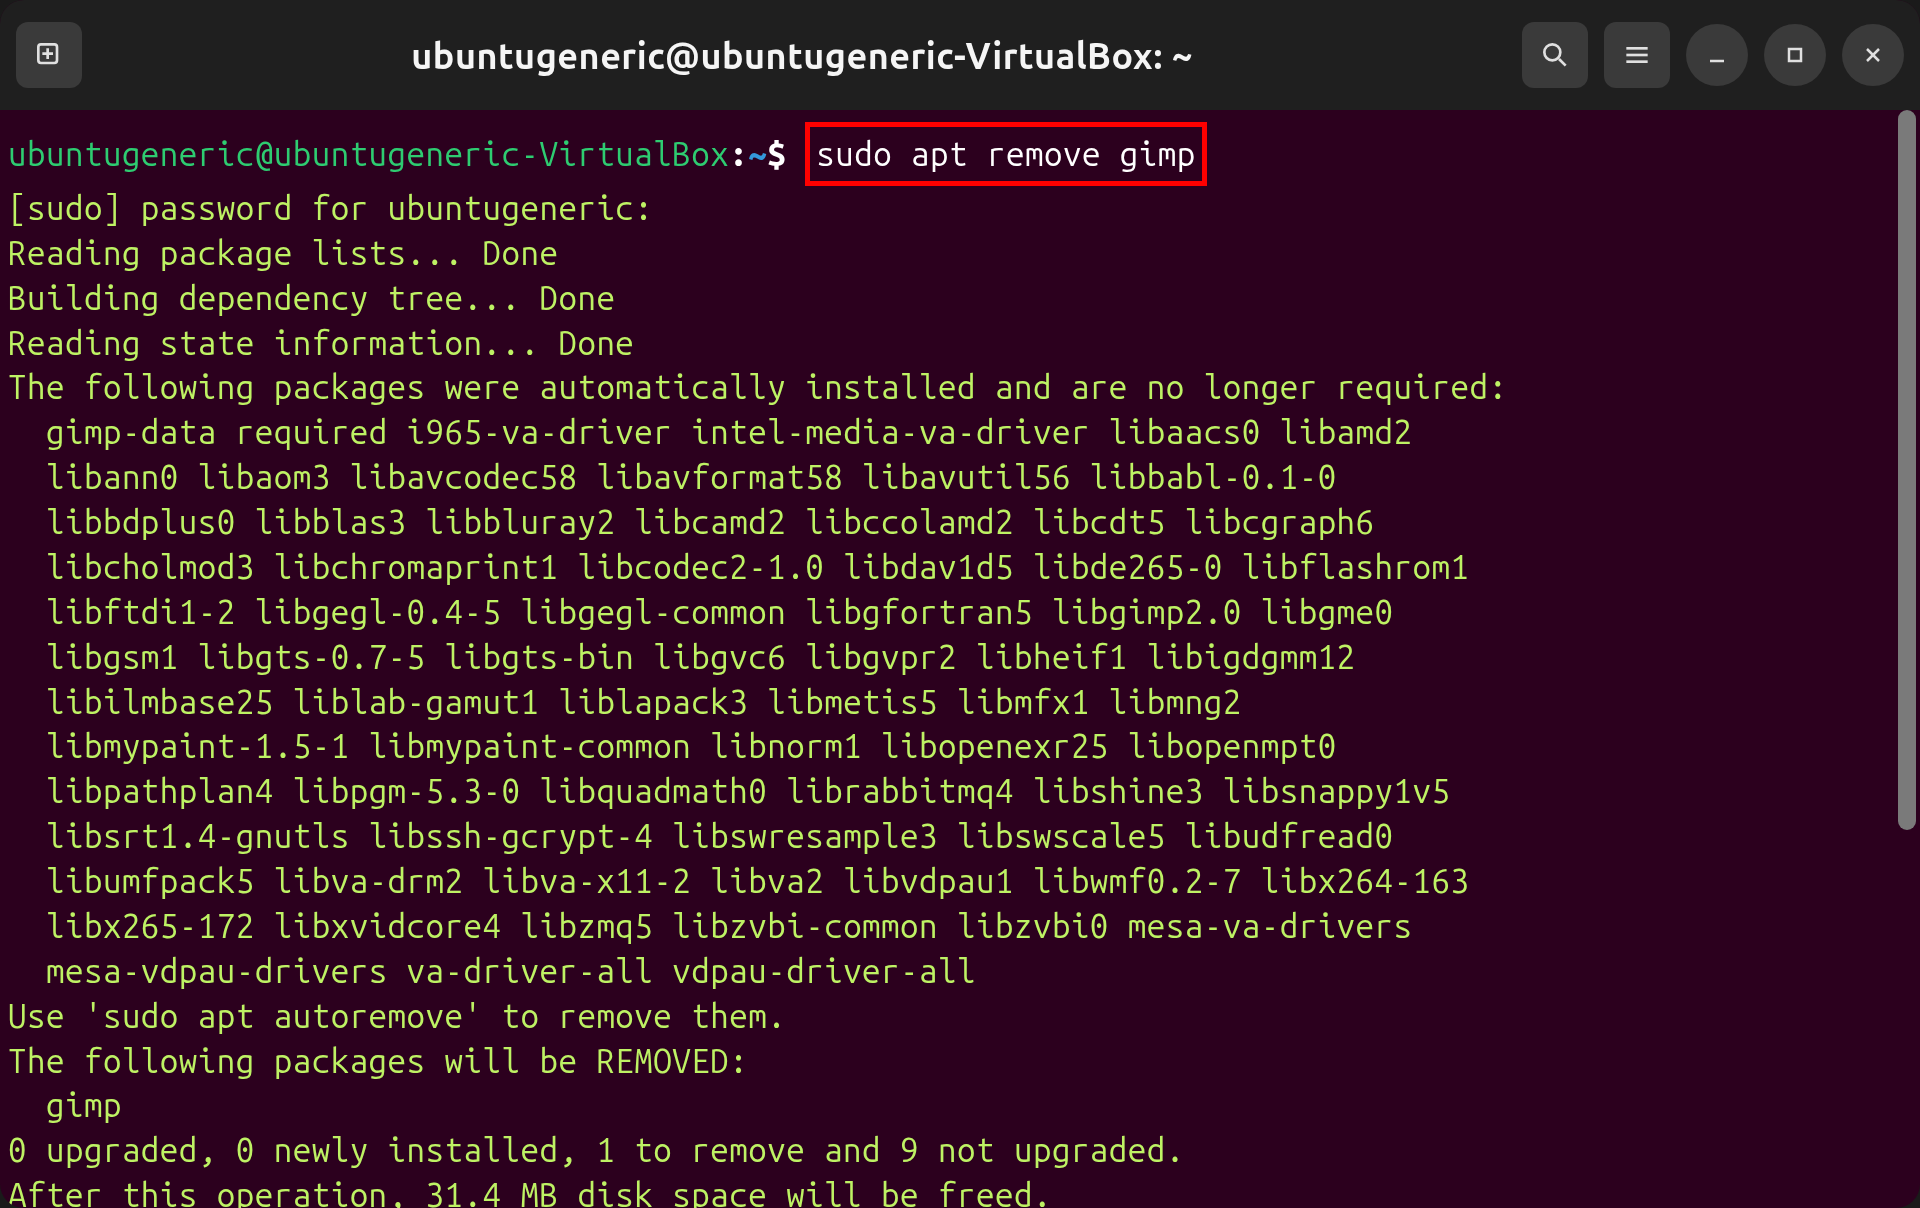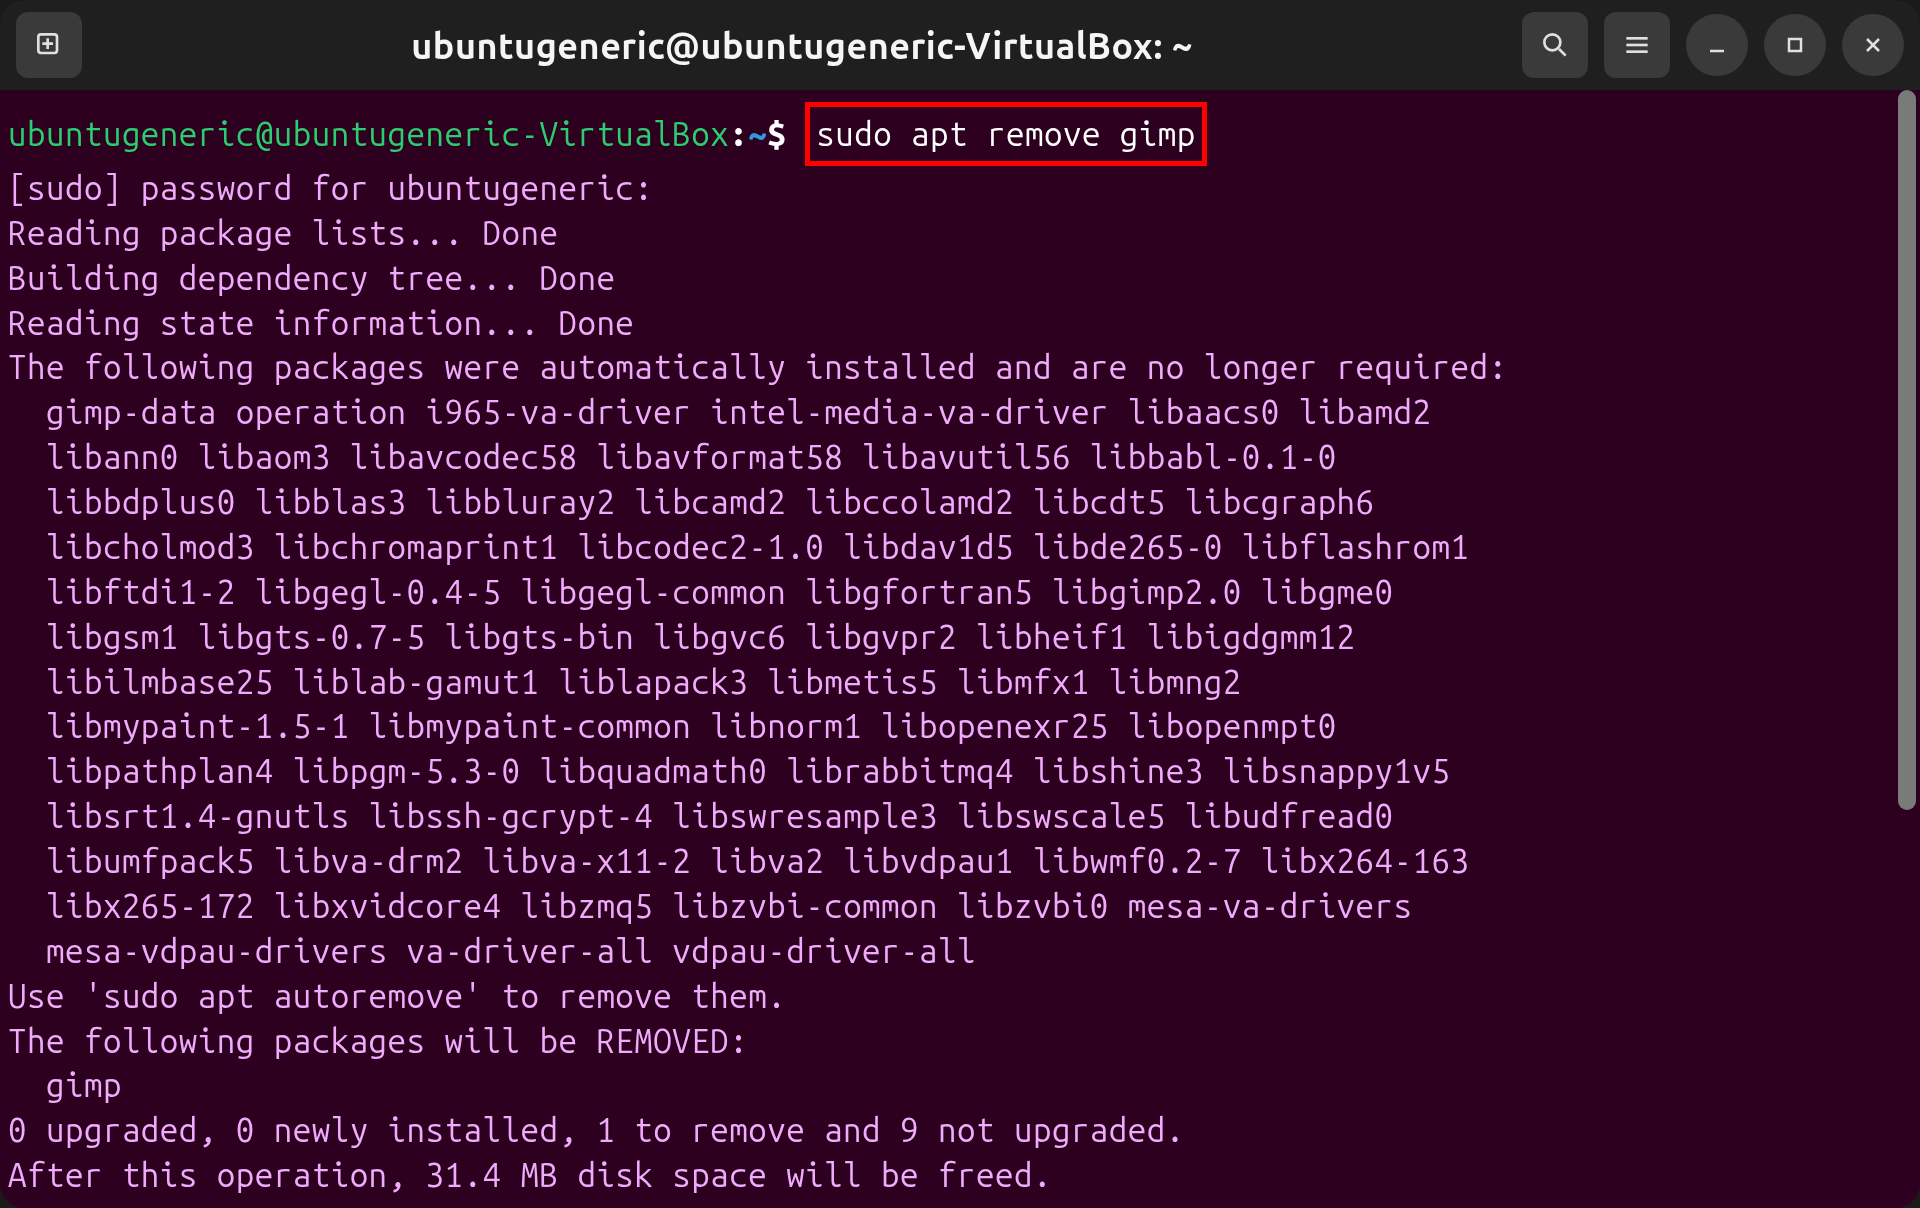--- a/index.html
+++ b/index.html
@@ -14,21 +14,21 @@
   .window {
     width: 1920px;
     height: 1208px;
     background: #2c001e;
     border-radius: 24px;
     overflow: hidden;
     display: flex;
     flex-direction: column;
   }
   .titlebar {
-    height: 90px;
+    height: 110px;
     background: #1f1f1f;
     display: flex;
     align-items: center;
     padding: 0 16px;
     gap: 16px;
   }
   .title-btn {
     width: 66px;
     height: 66px;
     border-radius: 12px;
@@ -73,21 +73,21 @@
   .prompt-user { color: #2ecc71; font-weight: normal; }
   .prompt-colon { color: #ffffff; font-weight: bold; }
   .prompt-path { color: #3498db; font-weight: bold; }
   .prompt-dollar { color: #ffffff; font-weight: bold; }
   .cmd-highlight {
     border: 5px solid #ff0000;
     padding: 8px 6px;
     display: inline-block;
     line-height: 1.15;
   }
-  .output-line { color: #f0abfc; }
+  .output-line { color: #bef264; }
   .scrollbar {
     position: absolute;
     right: 4px;
     top: 0;
     width: 18px;
     height: 720px;
     background: #7a7a7a;
     border-radius: 9px;
   }
 </style>
@@ -136,21 +136,21 @@
       </div>
     </div>
   </div>
 
   <div class="terminal-body"><span class="prompt-user">ubuntugeneric@ubuntugeneric-VirtualBox</span><span class="prompt-colon">:</span><span class="prompt-path">~</span><span class="prompt-dollar">$</span> <span class="cmd-highlight">sudo apt remove gimp</span>
 <span class="output-line">[sudo] password for ubuntugeneric:</span>
 <span class="output-line">Reading package lists... Done</span>
 <span class="output-line">Building dependency tree... Done</span>
 <span class="output-line">Reading state information... Done</span>
 <span class="output-line">The following packages were automatically installed and are no longer required:</span>
-<span class="output-line">  gimp-data operation i965-va-driver intel-media-va-driver libaacs0 libamd2</span>
+<span class="output-line">  gimp-data required i965-va-driver intel-media-va-driver libaacs0 libamd2</span>
 <span class="output-line">  libann0 libaom3 libavcodec58 libavformat58 libavutil56 libbabl-0.1-0</span>
 <span class="output-line">  libbdplus0 libblas3 libbluray2 libcamd2 libccolamd2 libcdt5 libcgraph6</span>
 <span class="output-line">  libcholmod3 libchromaprint1 libcodec2-1.0 libdav1d5 libde265-0 libflashrom1</span>
 <span class="output-line">  libftdi1-2 libgegl-0.4-5 libgegl-common libgfortran5 libgimp2.0 libgme0</span>
 <span class="output-line">  libgsm1 libgts-0.7-5 libgts-bin libgvc6 libgvpr2 libheif1 libigdgmm12</span>
 <span class="output-line">  libilmbase25 liblab-gamut1 liblapack3 libmetis5 libmfx1 libmng2</span>
 <span class="output-line">  libmypaint-1.5-1 libmypaint-common libnorm1 libopenexr25 libopenmpt0</span>
 <span class="output-line">  libpathplan4 libpgm-5.3-0 libquadmath0 librabbitmq4 libshine3 libsnappy1v5</span>
 <span class="output-line">  libsrt1.4-gnutls libssh-gcrypt-4 libswresample3 libswscale5 libudfread0</span>
 <span class="output-line">  libumfpack5 libva-drm2 libva-x11-2 libva2 libvdpau1 libwmf0.2-7 libx264-163</span>

